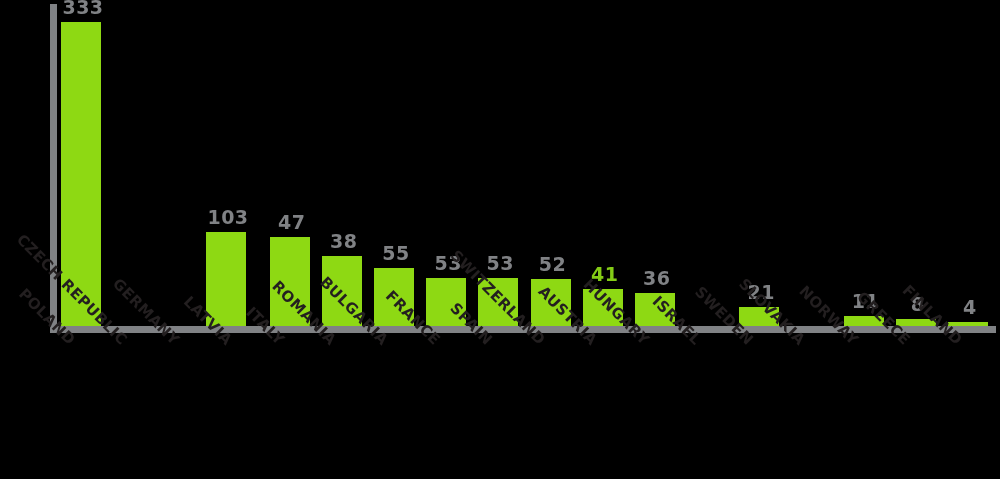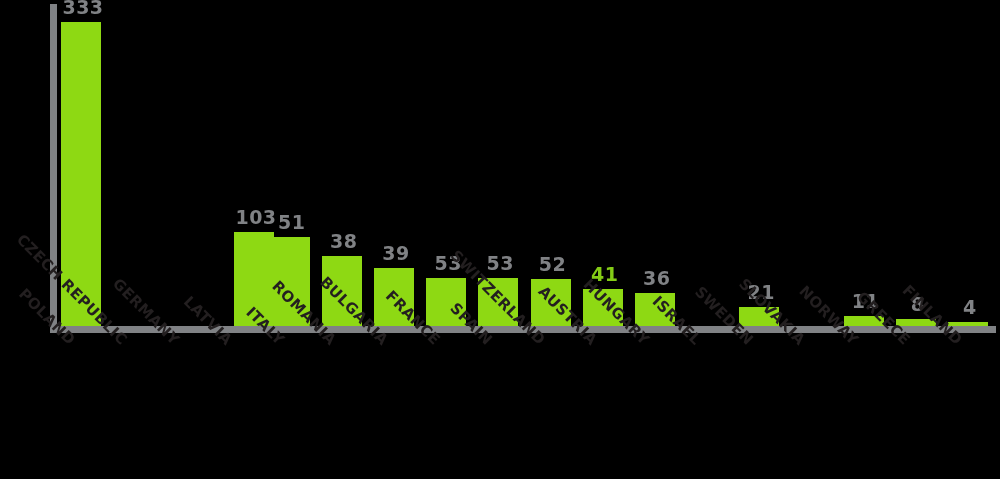--- a/index.html
+++ b/index.html
@@ -103,35 +103,35 @@
 <div id="chart-root">
 
   <div id="axis-y"></div>
   <div id="axis-x"></div>
 
   <div id="plot">
       <div class="bar-slot" style="left: 0px;">
         <div class="bar" title="POLAND: 333" style="height: 304px; background: rgb(142, 217, 19);"></div>
         <div class="bar-value" style="bottom: 308px; color: rgb(128, 130, 133);">333</div>
       </div>
-      <div class="bar-slot" style="left: 173px; text-decoration: underline;">
+      <div class="bar-slot" style="left: 145px; text-decoration: underline;">
         <div class="bar" title="LATVIA: 103" style="height: 94.03px; background: rgb(142, 217, 19);"></div>
         <div class="bar-value" style="bottom: 98.03px; color: rgb(128, 130, 133);">103</div>
       </div>
       <div class="bar-slot" style="left: 208.667px;">
         <div class="bar" title="ITALY: 97" style="height: 88.5526px; background: rgb(142, 217, 19);"></div>
-        <div class="bar-value" style="bottom: 92.5526px; color: rgb(128, 130, 133);">51</div>
+        <div class="bar-value" style="bottom: 92.5526px; color: rgb(128, 130, 133);">47</div>
       </div>
       <div class="bar-slot" style="left: 260.833px;">
         <div class="bar" title="ROMANIA: 77" style="height: 70.2943px; background: rgb(142, 217, 19);"></div>
         <div class="bar-value" style="bottom: 74.2943px; color: rgb(128, 130, 133);">38</div>
       </div>
       <div class="bar-slot" style="left: 313px;">
         <div class="bar" title="BULGARIA: 64" style="height: 58.4264px; background: rgb(142, 217, 19);"></div>
-        <div class="bar-value" style="bottom: 62.4264px; color: rgb(128, 130, 133);">39</div>
+        <div class="bar-value" style="bottom: 62.4264px; color: rgb(128, 130, 133);">55</div>
       </div>
       <div class="bar-slot" style="left: 365.167px;">
         <div class="bar" title="FRANCE: 53" style="height: 48.3844px; background: rgb(142, 217, 19);"></div>
         <div class="bar-value" style="bottom: 52.3844px; color: rgb(128, 130, 133);">53</div>
       </div>
       <div class="bar-slot" style="left: 417.333px;">
         <div class="bar" title="SPAIN: 53" style="height: 48.3844px; background: rgb(142, 217, 19);"></div>
         <div class="bar-value" style="bottom: 52.3844px; color: rgb(128, 130, 133);">53</div>
       </div>
       <div class="bar-slot" style="left: 469.5px;">

